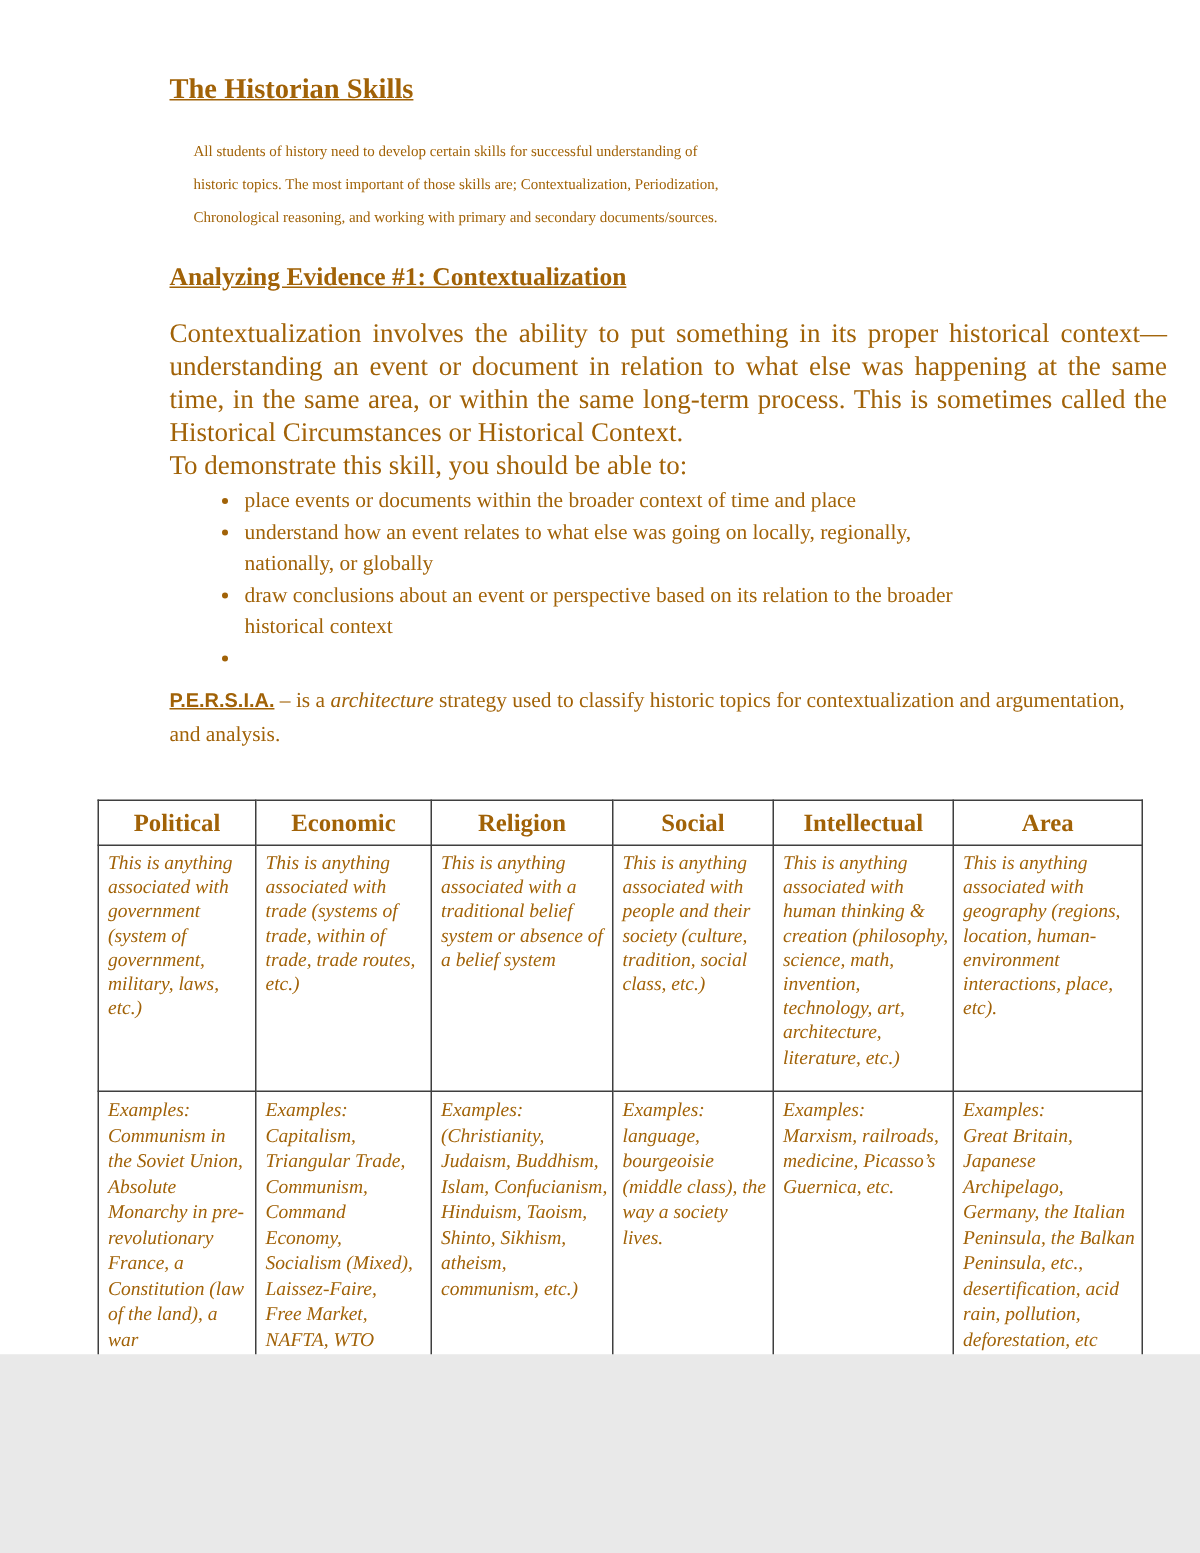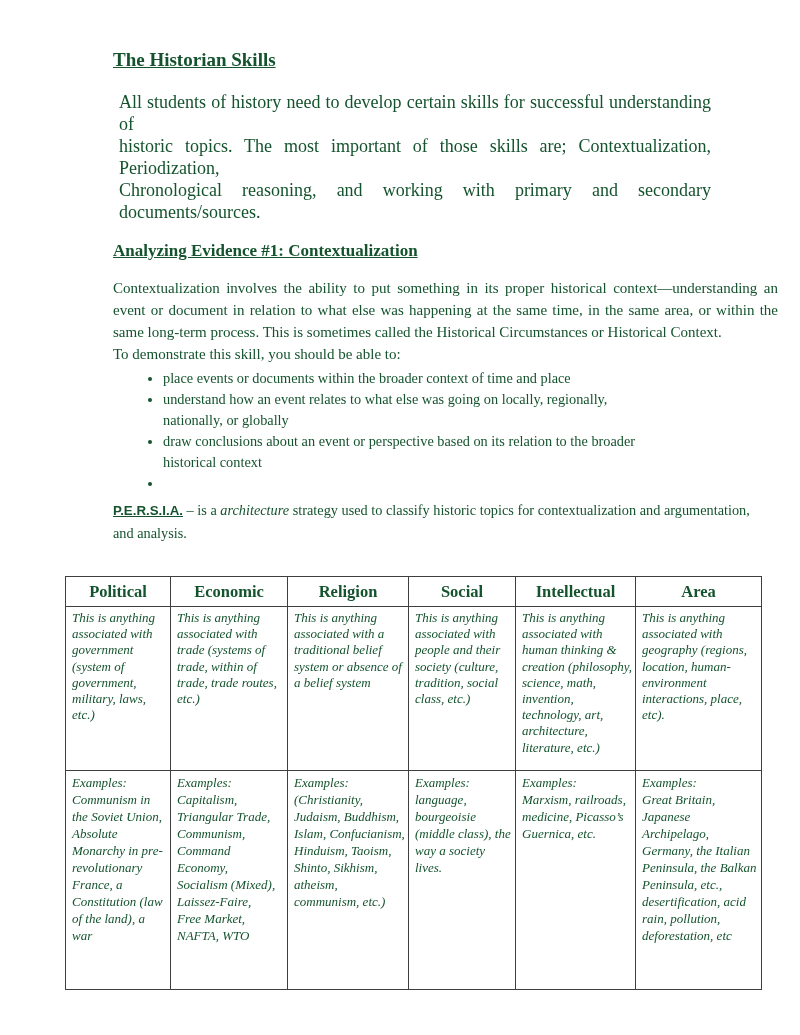--- a/index.html
+++ b/index.html
@@ -1,53 +1,53 @@
 <!DOCTYPE html>
 <html><head>
 <meta charset="utf-8">
 <style>
   html, body { margin: 0; padding: 0; background: #e9e9e9; }
   .page {
     position: relative;
     width: 800px;
-    height: 1035px;
+    height: 903px;
     background: #ffffff;
-    color: #14532d;
+    color: #a16207;
     font-family: "Liberation Serif", serif;
     overflow: hidden;
     margin: 0 auto;
   }
   .content { padding: 48px 34px 0 113px; }
 
   h1.doc-title {
     margin: 0;
     font-size: 19px;
     font-weight: bold;
     text-decoration: underline;
     line-height: 23px;
   }
   p.intro {
-    margin: 20px 0 0 6px;
+    margin: 20px 0 0 16px;
     width: 592px;
-    font-size: 18px;
+    font-size: 10px;
     line-height: 22px;
     text-align: justify;
     white-space: pre-line;
   }
   h2.section-heading {
     margin: 17px 0 0;
     font-size: 17px;
     font-weight: bold;
     text-decoration: underline;
     line-height: 21px;
   }
   p.body-par {
     margin: 16px 0 0;
     width: 665px;
-    font-size: 15px;
+    font-size: 18px;
     line-height: 22px;
     text-align: justify;
     white-space: pre-line;
   }
   ul.skill-list {
     margin: 3px 0 0;
     padding-left: 50px;
     font-size: 14.3px;
     line-height: 21px;
   }

